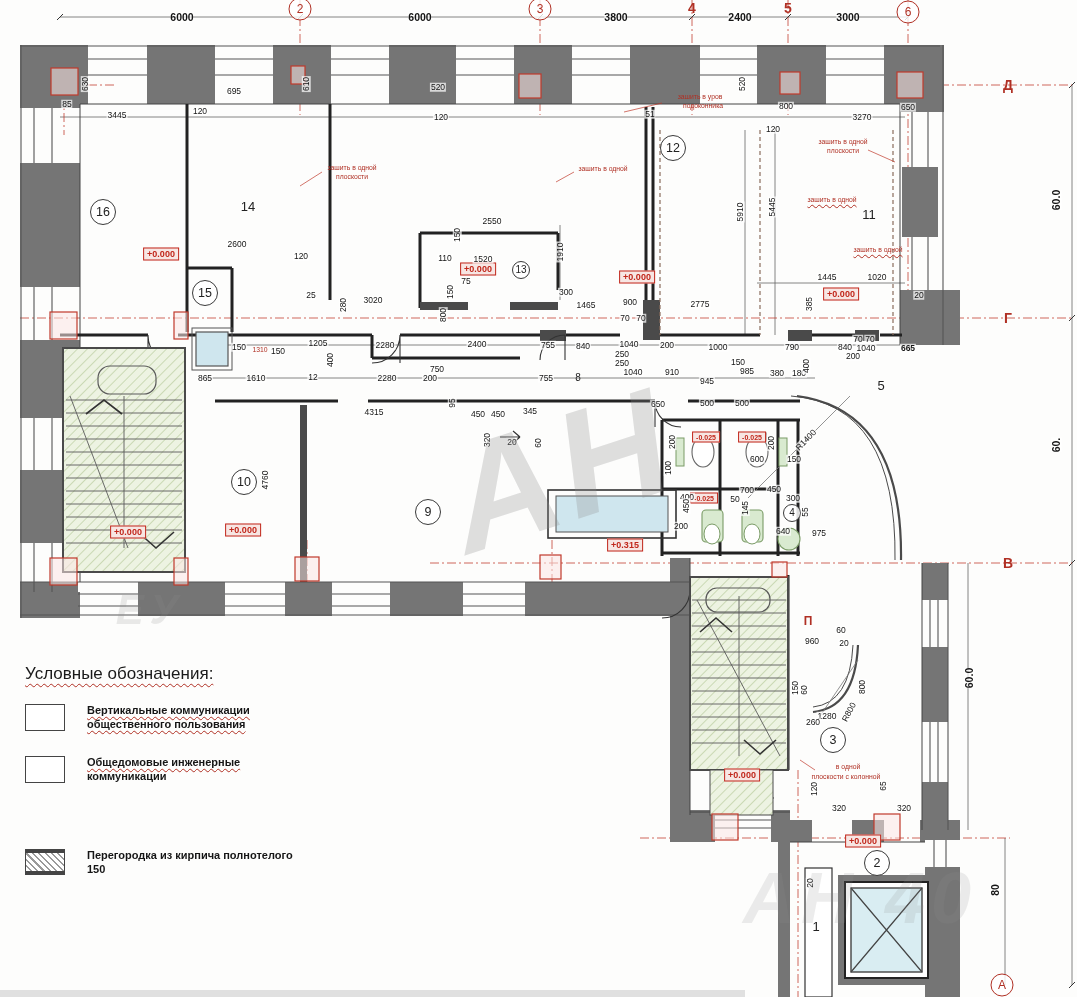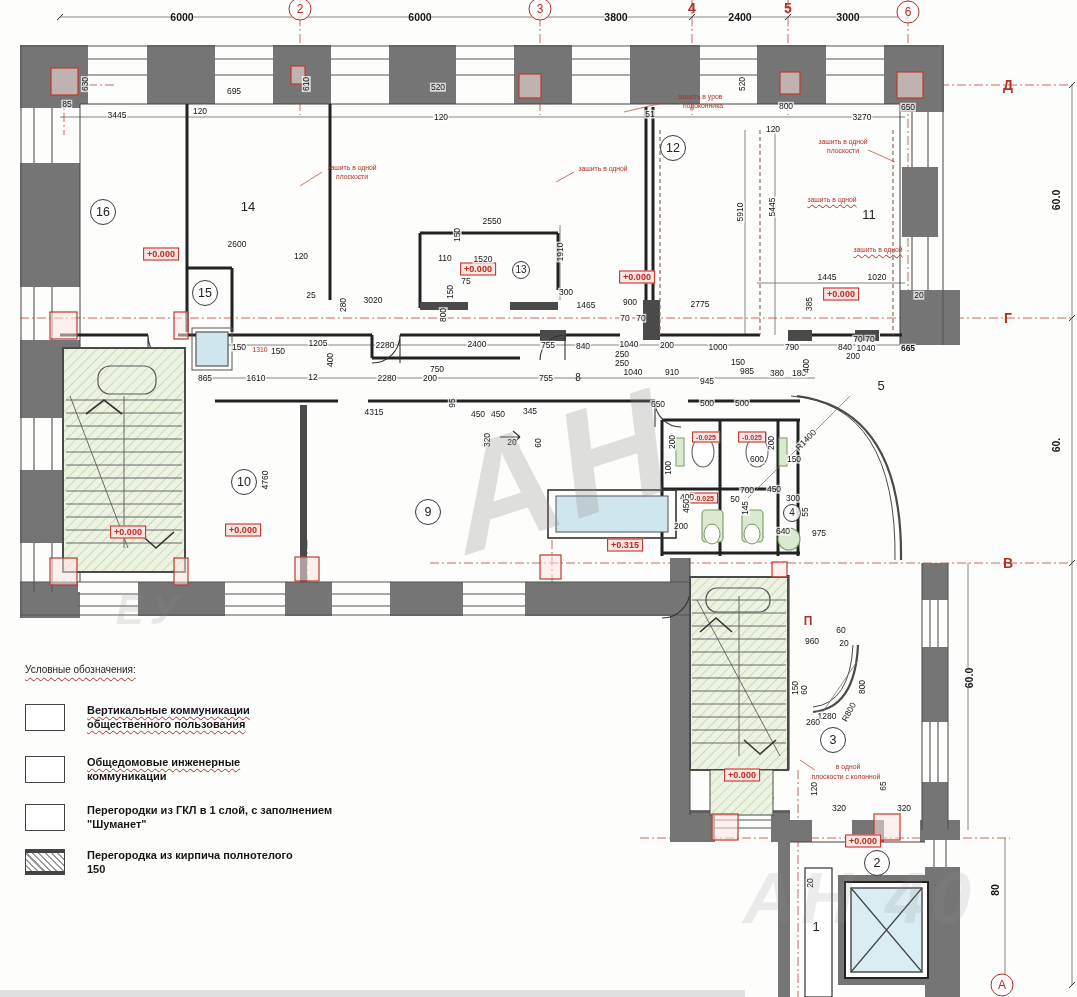--- a/index.html
+++ b/index.html
@@ -18,21 +18,21 @@
   .roomc{font-size:12.5px;color:#222;border:1.4px solid #3a3a3a;border-radius:50%;width:24px;height:24px;
          line-height:24px;text-align:center;background:rgba(255,255,255,.85);}
   .roomcs{font-size:10px;color:#222;border:1.2px solid #3a3a3a;border-radius:50%;width:16px;height:16px;
          line-height:16px;text-align:center;background:rgba(255,255,255,.85);}
   .axis{font-size:14px;color:#b03024;font-weight:bold;}
   .axisc{font-size:12px;color:#b03024;border:1.3px solid #b03024;border-radius:50%;width:21px;height:21px;
          line-height:21px;text-align:center;background:rgba(255,255,255,.8);}
   .wm{color:#8f8f8f;font-weight:bold;font-style:italic;letter-spacing:6px;}
   
   .legend{position:absolute;left:25px;top:664px;width:360px;}
-  .legend-title{font-size:10px;color:#1a1a1a;text-decoration:underline wavy #b03024 1px;text-underline-offset:4px;margin-bottom:14px;}
+  .legend-title{font-size:17px;color:#1a1a1a;text-decoration:underline wavy #b03024 1px;text-underline-offset:4px;margin-bottom:14px;}
   .lrow{position:absolute;left:0;display:flex;align-items:flex-start;}
   .sw{width:38px;height:25px;border:1.6px solid #444;background:#fff;flex:0 0 auto;margin-right:22px;}
   .sw.hatch{background:repeating-linear-gradient(45deg,#fff,#fff 3px,#9a9a9a 3px,#9a9a9a 4.5px);
             border-top:4px solid #444;border-bottom:4px solid #444;height:18px;}
   .ltxt{font-size:11px;font-weight:bold;color:#161616;line-height:1.25;}
   .ltxt .wavy{text-decoration:underline wavy #b03024 1px;text-underline-offset:2px;}
 </style>
 </head>
 <body>
 
@@ -490,27 +490,20 @@
       <span>коммуникации</span>
     </span>
   </div>
   <div class="lrow" style="top:40px">
     <span class="sw"></span>
     <span class="ltxt">
       <span class="wavy">Вертикальные коммуникации</span><br>
       <span class="wavy">общественного пользования</span>
     </span>
   </div>
-  <div class="lrow" style="top:140px">
-    <span class="sw"></span>
-    <span class="ltxt">
-      <span>Перегородки из ГКЛ в 1 слой, с заполнением</span><br>
-      <span>"Шуманет"</span>
-    </span>
-  </div>
   <div class="lrow" style="top:185px">
     <span class="sw hatch"></span>
     <span class="ltxt">
       <span>Перегородка из кирпича полнотелого</span><br>
       <span>150</span>
     </span>
   </div>
 </div>
 
 </div>

